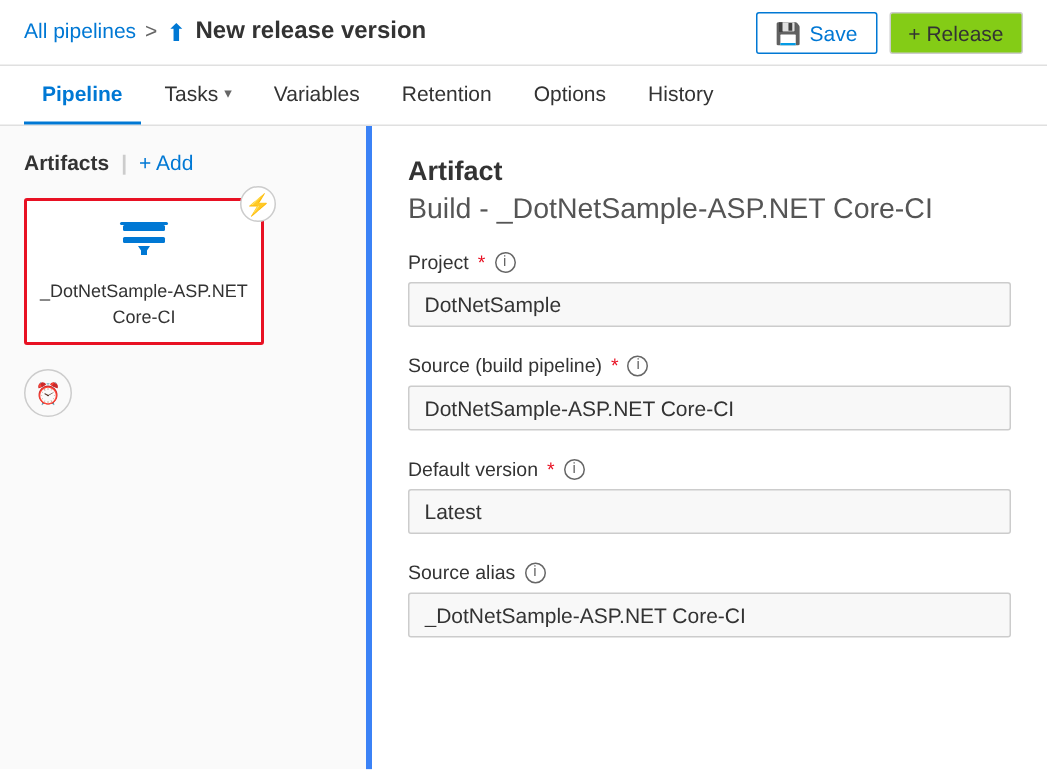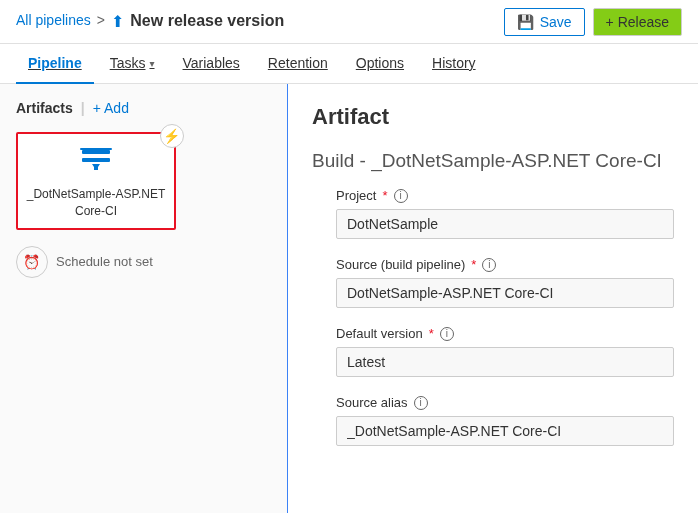--- a/index.html
+++ b/index.html
@@ -66,26 +66,25 @@
       background: #84cc16;
       color: #333;
       cursor: pointer;
       font-size: 14px;
       border-radius: 2px;
     }
 
     
     .nav-tabs {
       display: flex;
-      align-items: flex-start;
+      align-items: flex-end;
       padding: 0 16px;
       border-bottom: 1px solid #e0e0e0;
       background: #fff;
       height: 40px;
-      text-decoration: underline;
     }
     .nav-tab {
       padding: 10px 12px;
       cursor: pointer;
       font-size: 14px;
       color: #333;
       border-bottom: 2px solid transparent;
       margin-right: 4px;
       display: flex;
       align-items: center;
@@ -101,22 +100,22 @@
 
     
     .main-content {
       display: flex;
       height: calc(513px - 44px - 40px);
       overflow: hidden;
     }
 
     
     .left-panel {
-      width: 288px;
-      border-right: 1px solid #3b82f6;
+      width: 248px;
+      border-right: 4px solid #3b82f6;
       padding: 16px;
       background: #fafafa;
       overflow-y: auto;
     }
     .artifacts-header {
       display: flex;
       align-items: center;
       margin-bottom: 16px;
       font-weight: 600;
       font-size: 14px;
@@ -195,33 +194,32 @@
       font-size: 14px;
     }
 
     
     .right-panel {
       flex: 1;
       padding: 20px 24px;
       overflow-y: auto;
     }
     .artifact-title {
-      font-size: 22px;
+      font-size: 18px;
       font-weight: 600;
-      margin-bottom: 20px;
+      margin-bottom: 4px;
       color: #333;
     }
     .artifact-subtitle {
       font-size: 19px;
       color: #555;
       margin-bottom: 16px;
     }
     .form-group {
       margin-bottom: 18px;
-      margin-left: 24px;
     }
     .form-label {
       display: flex;
       align-items: center;
       gap: 6px;
       font-size: 13px;
       font-weight: 500;
       color: #333;
       margin-bottom: 6px;
     }
@@ -315,21 +313,20 @@
           <path d="M14 22 L18 28 L22 22 Z" fill="#0078d4"></path>
           <rect x="16" y="24" width="4" height="4" fill="#0078d4"></rect>
           <rect x="2" y="6" width="32" height="2" rx="1" fill="#0078d4"></rect>
         </svg>
       </div>
       <div class="artifact-card-name">_DotNetSample-ASP.NET Core-CI</div>
     </div>
 
     <div class="schedule-item">
       <div class="clock-icon">⏰</div>
-      <span>Schedule not set</span>
     </div>
   </div>
 
   <div class="right-panel">
     <div class="artifact-title">Artifact</div>
     <div class="artifact-subtitle">Build - _DotNetSample-ASP.NET Core-CI</div>
 
     <div class="form-group">
       <div class="form-label">
         <span>Project</span>

